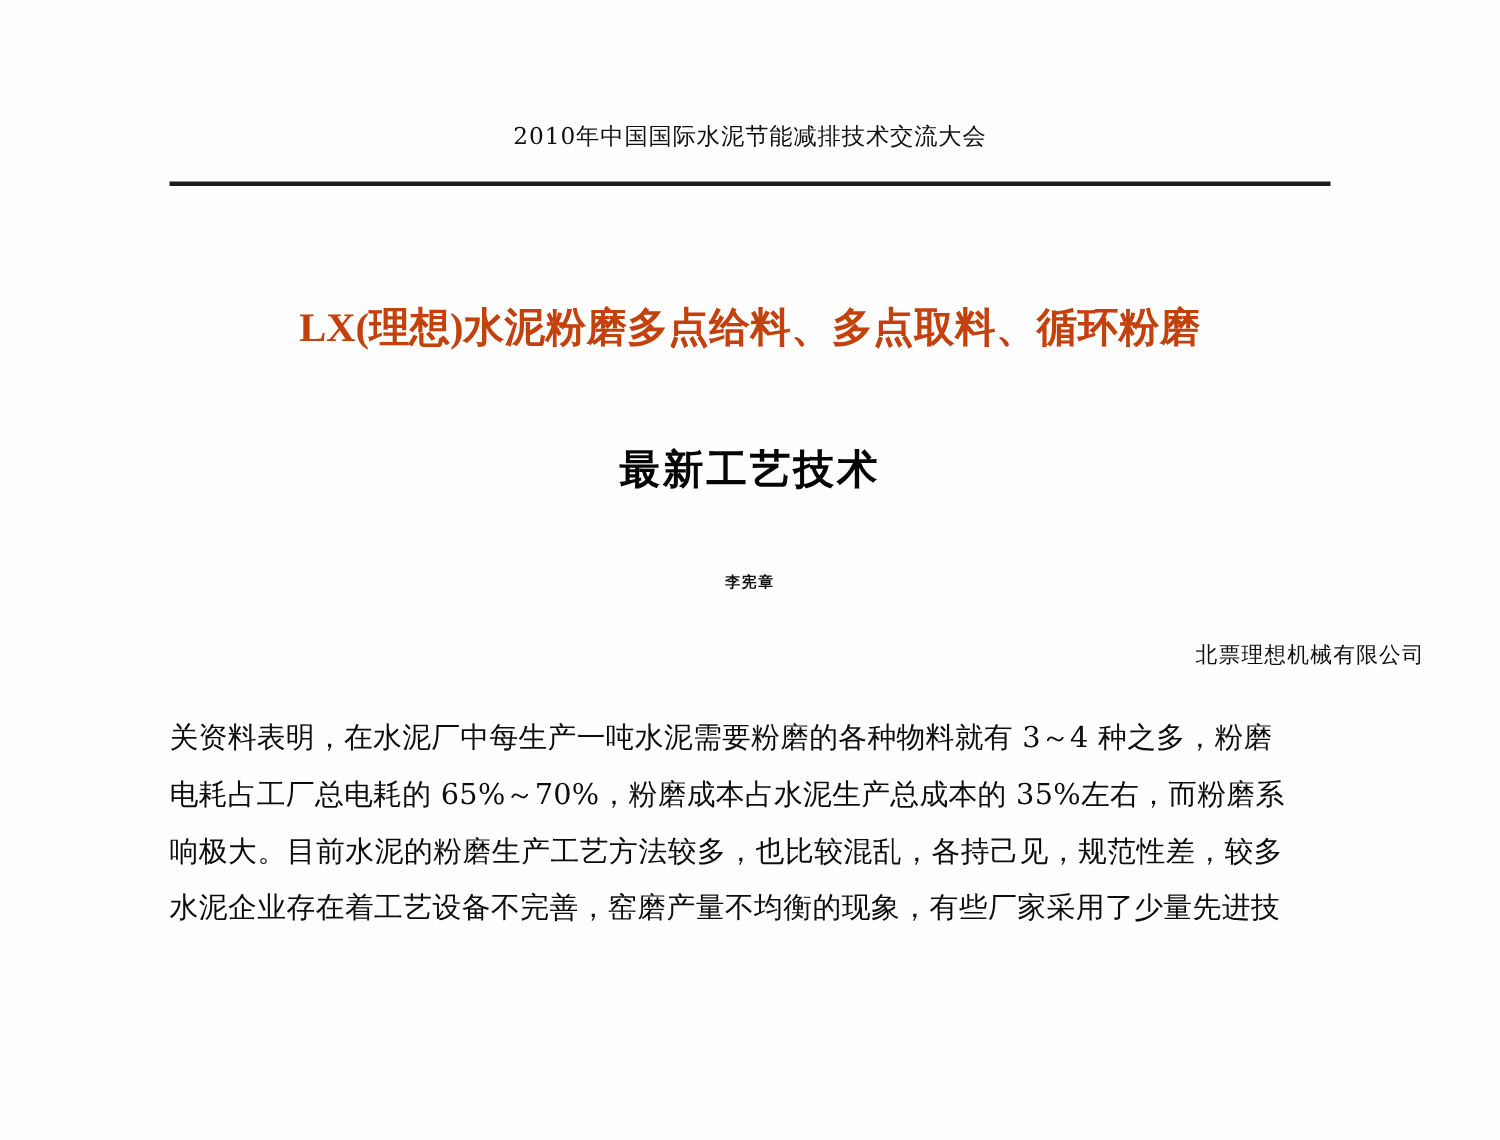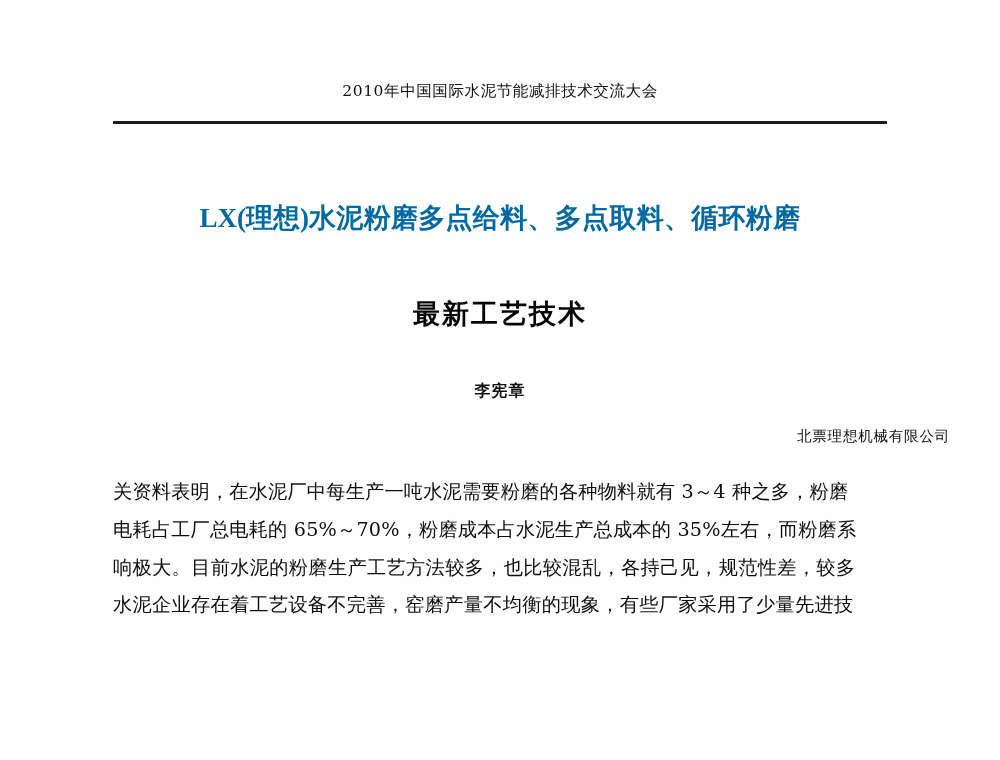--- a/index.html
+++ b/index.html
@@ -56,21 +56,21 @@
     position: absolute;
     left: 50px;
     top: 196px;
     width: 900px;
     text-align: center;
     font-family: "DejaVu Serif", serif;
     font-weight: bold;
     font-size: 27px;
     line-height: 44px;
     letter-spacing: 0.3px;
-    color: #0369a1;
+    color: #c2410c;
     white-space: nowrap;
   }
   .doc-title .latin {
     font-family: "Liberation Serif", "DejaVu Serif", serif;
     font-weight: bold;
     letter-spacing: 0;
   }
   .doc-title-2 {
     position: absolute;
     left: 50px;
@@ -88,21 +88,21 @@
 
   
   .author {
     position: absolute;
     left: 50px;
     top: 381px;
     width: 900px;
     text-align: center;
     font-family: "DejaVu Serif", serif;
     font-weight: bold;
-    font-size: 16px;
+    font-size: 10px;
     letter-spacing: 1px;
     color: #111111;
     white-space: nowrap;
   }
   .affiliation {
     position: absolute;
     left: 50px;
     top: 427px;
     width: 900px;
     text-align: right;

